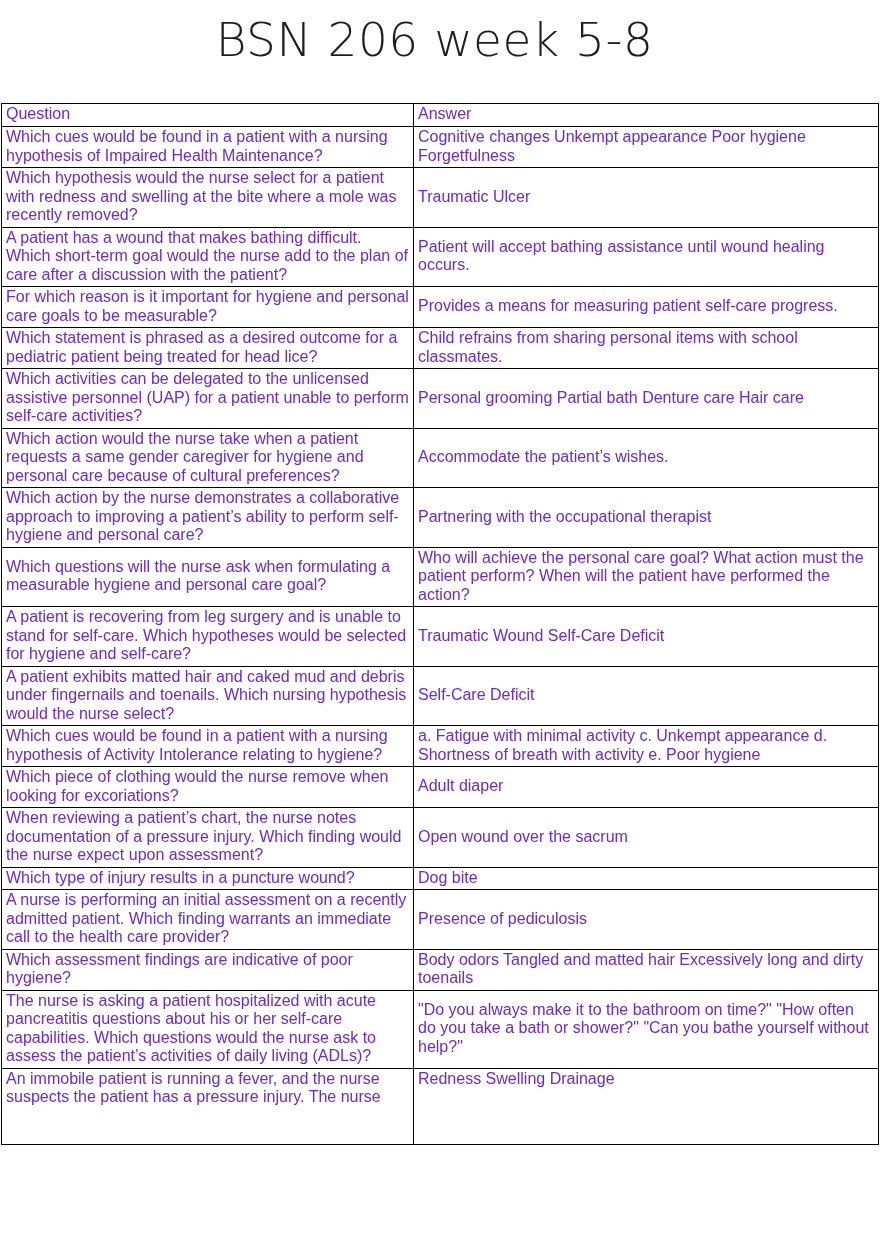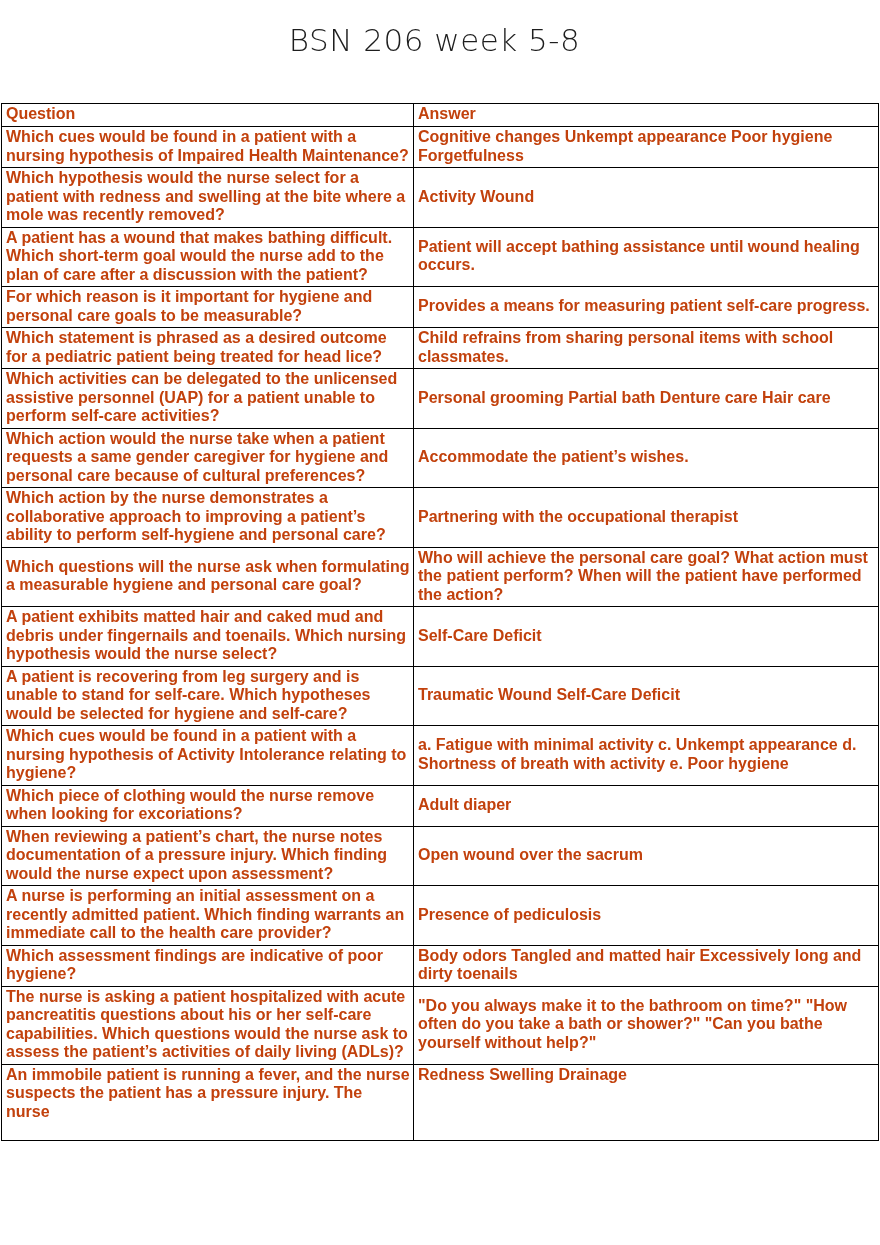--- a/index.html
+++ b/index.html
@@ -12,41 +12,41 @@
     width: 880px;
     height: 1245px;
     font-family: "Liberation Sans", sans-serif;
     color: #111111;
   }
   .page-title {
     margin: 14px 11px 0 0;
     text-align: center;
     font-family: "DejaVu Sans", "Liberation Sans", sans-serif;
     font-weight: 200;
-    font-size: 31px;
+    font-size: 47px;
     line-height: 52px;
     color: #1e1e1e;
     letter-spacing: 0.5px;
   }
   table.qa-table {
     border-collapse: collapse;
     table-layout: fixed;
     width: 878px;
     margin: 37px 0 0 1px;
     background: #ffffff;
   }
   .qa-table th, .qa-table td {
     border: 1.5px solid #000000;
     padding: 1px 3px 2px 4px;
     font-size: 16px;
     line-height: 18.5px;
     text-align: left;
     vertical-align: middle;
-    font-weight: bold;
-    color: #c2410c;
+    font-weight: normal;
+    color: #6d28d9;
     word-wrap: break-word;
   }
   .qa-table thead th {
     height: 19px;
   }
   
   .qa-table tbody tr:last-child td {
     vertical-align: top;
     height: 72px;
   }
@@ -67,21 +67,21 @@
       <th>Answer</th>
     </tr>
   </thead>
   <tbody id="rows-body">
       <tr>
         <td>Which cues would be found in a patient with a nursing hypothesis of Impaired Health Maintenance?</td>
         <td>Cognitive changes Unkempt appearance Poor hygiene Forgetfulness</td>
       </tr>
       <tr>
         <td>Which hypothesis would the nurse select for a patient with redness and swelling at the bite where a mole was recently removed?</td>
-        <td>Activity Wound</td>
+        <td>Traumatic Ulcer</td>
       </tr>
       <tr>
         <td>A patient has a wound that makes bathing difficult. Which short-term goal would the nurse add to the plan of care after a discussion with the patient?</td>
         <td>Patient will accept bathing assistance until wound healing occurs.</td>
       </tr>
       <tr>
         <td>For which reason is it important for hygiene and personal care goals to be measurable?</td>
         <td>Provides a means for measuring patient self-care progress.</td>
       </tr>
       <tr>
@@ -98,38 +98,42 @@
       </tr>
       <tr>
         <td>Which action by the nurse demonstrates a collaborative approach to improving a patient’s ability to perform self-hygiene and personal care?</td>
         <td>Partnering with the occupational therapist</td>
       </tr>
       <tr>
         <td>Which questions will the nurse ask when formulating a measurable hygiene and personal care goal?</td>
         <td>Who will achieve the personal care goal? What action must the patient perform? When will the patient have performed the action?</td>
       </tr>
       <tr>
+        <td>A patient is recovering from leg surgery and is unable to stand for self-care. Which hypotheses would be selected for hygiene and self-care?</td>
+        <td>Traumatic Wound Self-Care Deficit</td>
+      </tr>
+      <tr>
         <td>A patient exhibits matted hair and caked mud and debris under fingernails and toenails. Which nursing hypothesis would the nurse select?</td>
         <td>Self-Care Deficit</td>
-      </tr>
-      <tr>
-        <td>A patient is recovering from leg surgery and is unable to stand for self-care. Which hypotheses would be selected for hygiene and self-care?</td>
-        <td>Traumatic Wound Self-Care Deficit</td>
       </tr>
       <tr>
         <td>Which cues would be found in a patient with a nursing hypothesis of Activity Intolerance relating to hygiene?</td>
         <td>a. Fatigue with minimal activity c. Unkempt appearance d. Shortness of breath with activity e. Poor hygiene</td>
       </tr>
       <tr>
         <td>Which piece of clothing would the nurse remove when looking for excoriations?</td>
         <td>Adult diaper</td>
       </tr>
       <tr>
         <td>When reviewing a patient’s chart, the nurse notes documentation of a pressure injury. Which finding would the nurse expect upon assessment?</td>
         <td>Open wound over the sacrum</td>
+      </tr>
+      <tr>
+        <td>Which type of injury results in a puncture wound?</td>
+        <td>Dog bite</td>
       </tr>
       <tr>
         <td>A nurse is performing an initial assessment on a recently admitted patient. Which finding warrants an immediate call to the health care provider?</td>
         <td>Presence of pediculosis</td>
       </tr>
       <tr>
         <td>Which assessment findings are indicative of poor hygiene?</td>
         <td>Body odors Tangled and matted hair Excessively long and dirty toenails</td>
       </tr>
       <tr>

